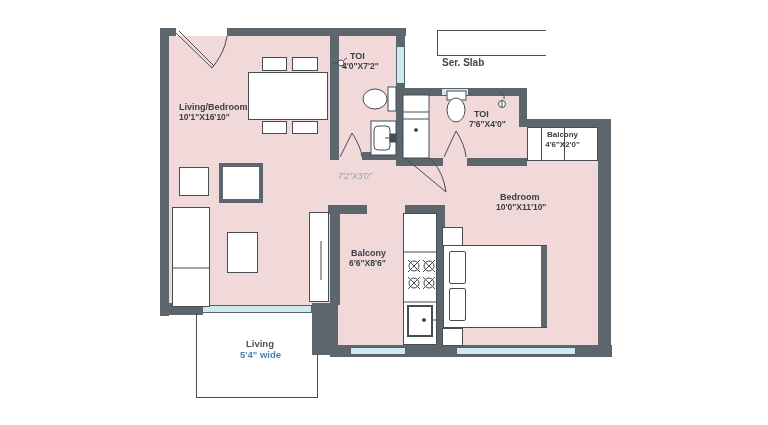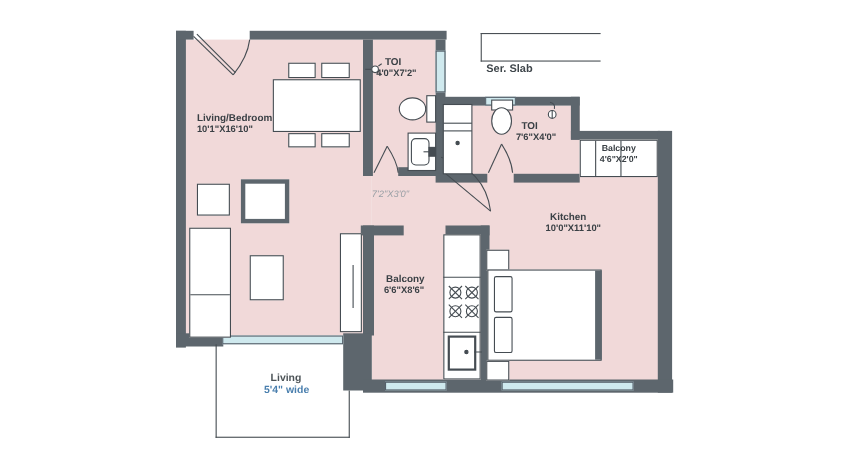--- a/index.html
+++ b/index.html
@@ -164,21 +164,21 @@
   <div class="lbl dim" style="left:342px;top:62px">4'0"X7'2"</div>
 
   <div class="lbl serslab" style="left:442px;top:57px">Ser. Slab</div>
 
   <div class="lbl" style="left:474px;top:109px">TOI</div>
   <div class="lbl dim" style="left:469px;top:120px">7'6"X4'0"</div>
 
   <div class="lbl ctr" style="left:527px;top:130px">Balcony</div>
   <div class="lbl ctr" style="left:527px;top:140px">4'6"X2'0"</div>
 
-  <div class="lbl" style="left:500px;top:192px">Kitchen</div>
+  <div class="lbl" style="left:500px;top:192px">Bedroom</div>
   <div class="lbl dim" style="left:496px;top:203px">10'0"X11'10"</div>
 
   <div class="lbl dim muted" style="left:338px;top:172px">7'2"X3'0"</div>
 
   <div class="lbl" style="left:351px;top:248px">Balcony</div>
   <div class="lbl dim" style="left:349px;top:259px">6'6"X8'6"</div>
 
   <div class="lbl balc-name" style="left:246px;top:339px">Living</div>
   <div class="lbl balc-dim" style="left:240px;top:350px">5'4" wide</div>
 

